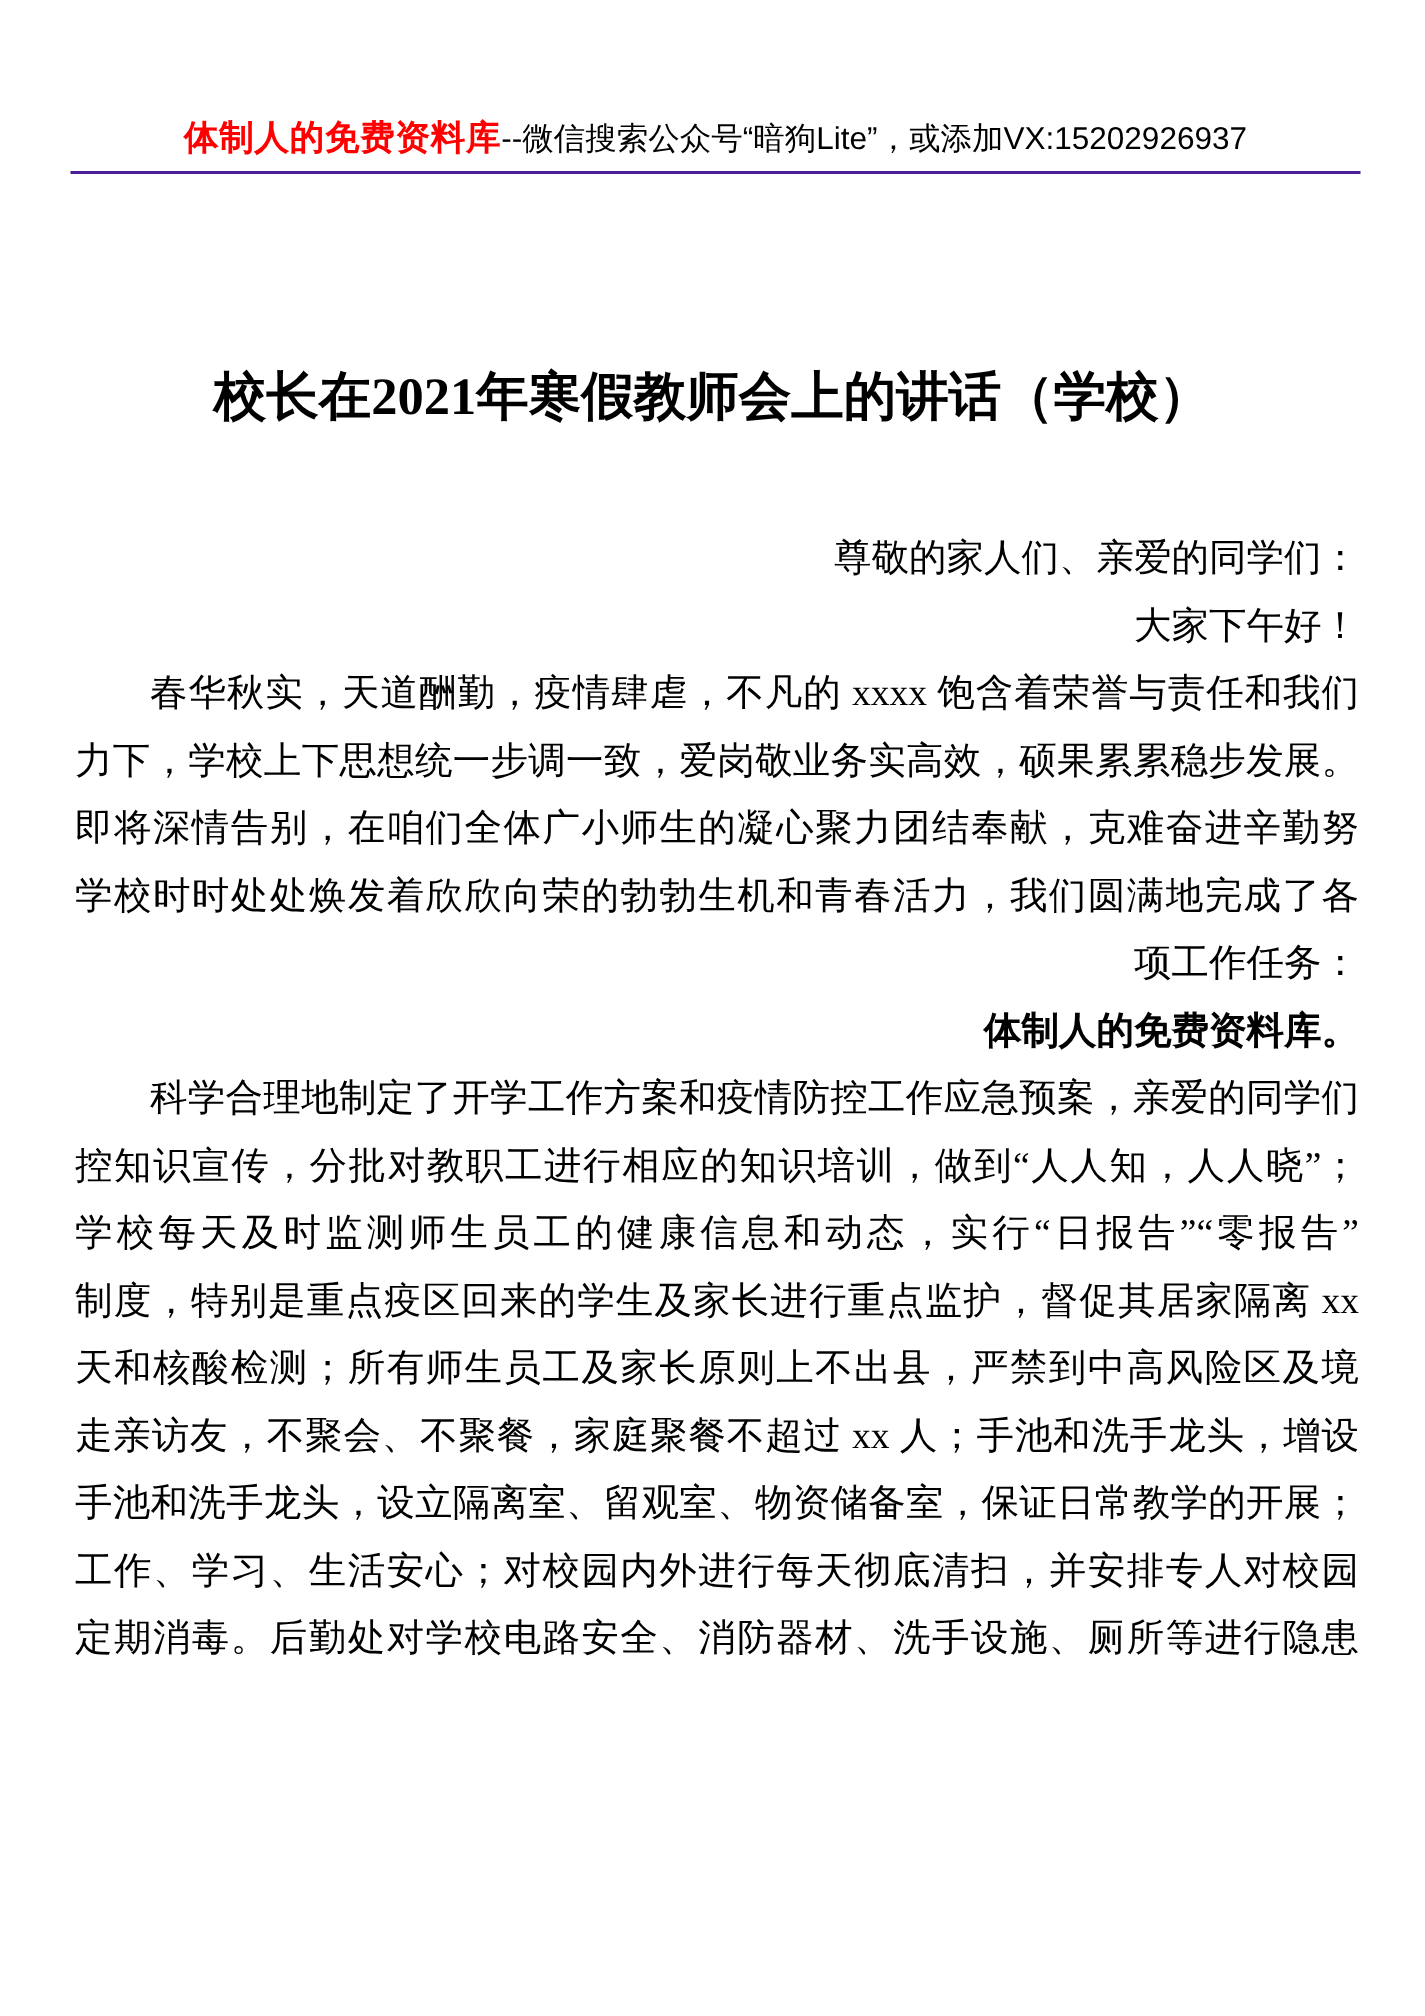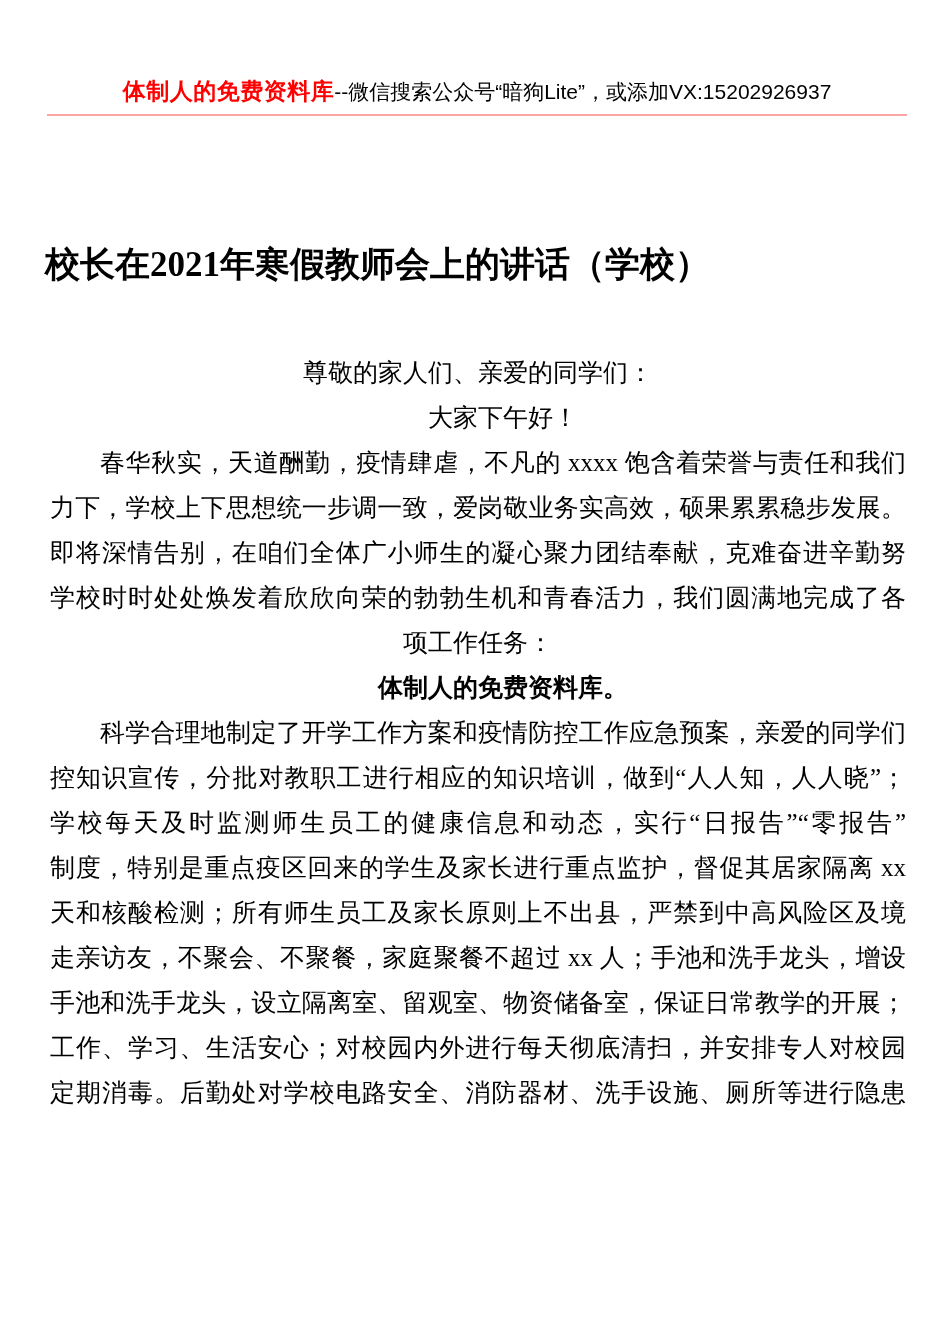--- a/index.html
+++ b/index.html
@@ -15,55 +15,56 @@
     background: #ffffff;
     overflow: hidden;
   }
   
   .doc-header {
     position: absolute;
     top: 76px; left: 47px; width: 860px;
     text-align: center;
     white-space: nowrap;
     padding-bottom: 7px;
-    border-bottom: 2px solid #fca5a5;
+    border-bottom: 2px solid #4c1d95;
     font-family: "Liberation Sans", sans-serif;
   }
   .brand {
     color: #ff0000;
     font-weight: 700;
     font-size: 23px;
     letter-spacing: 0.5px;
   }
   .tagline {
     color: #000000;
     font-size: 21px;
   }
   
   .doc-title {
     position: absolute;
     top: 240px; left: 45px; width: 860px;
+    text-align: center;
     font-family: "Liberation Serif", serif;
     font-weight: 700;
     font-size: 35px;
     line-height: 50px;
     color: #000;
   }
   
   .doc-body {
     position: absolute;
     top: 350px; left: 50px; width: 856px;
     font-size: 25px;
     color: #000;
   }
   .line {
     height: 45px;
     line-height: 45px;
     overflow: hidden;
-    text-align: center;
+    text-align: right;
   }
   .indent { text-indent: 50px; }
   .just {
     text-align: justify;
     text-align-last: justify;
     text-justify: inter-ideograph;
   }
   .heading-bold {
     font-weight: 700;
     font-family: "Liberation Sans", sans-serif;

